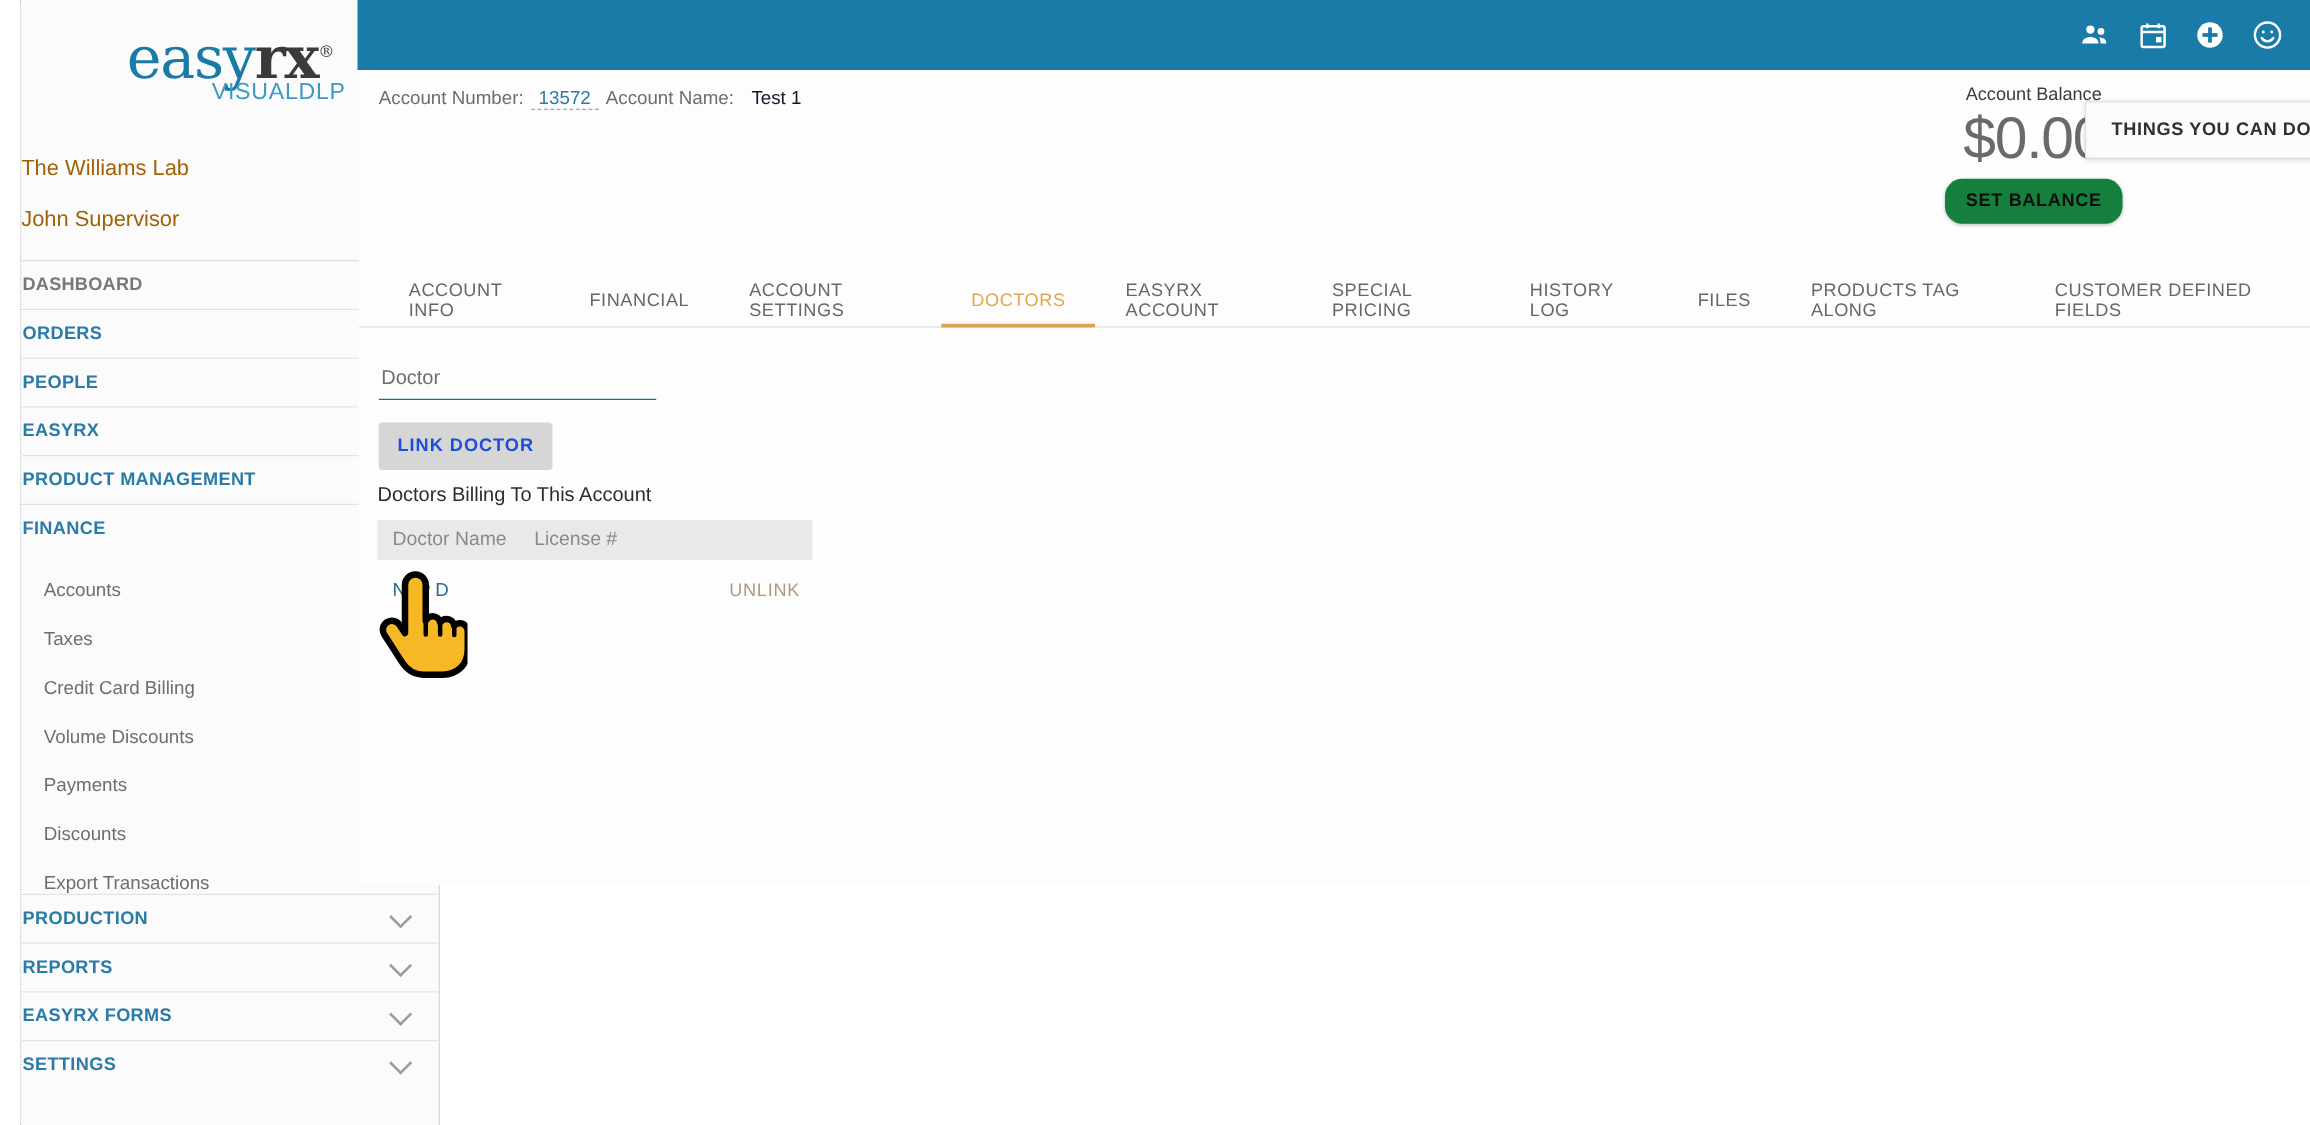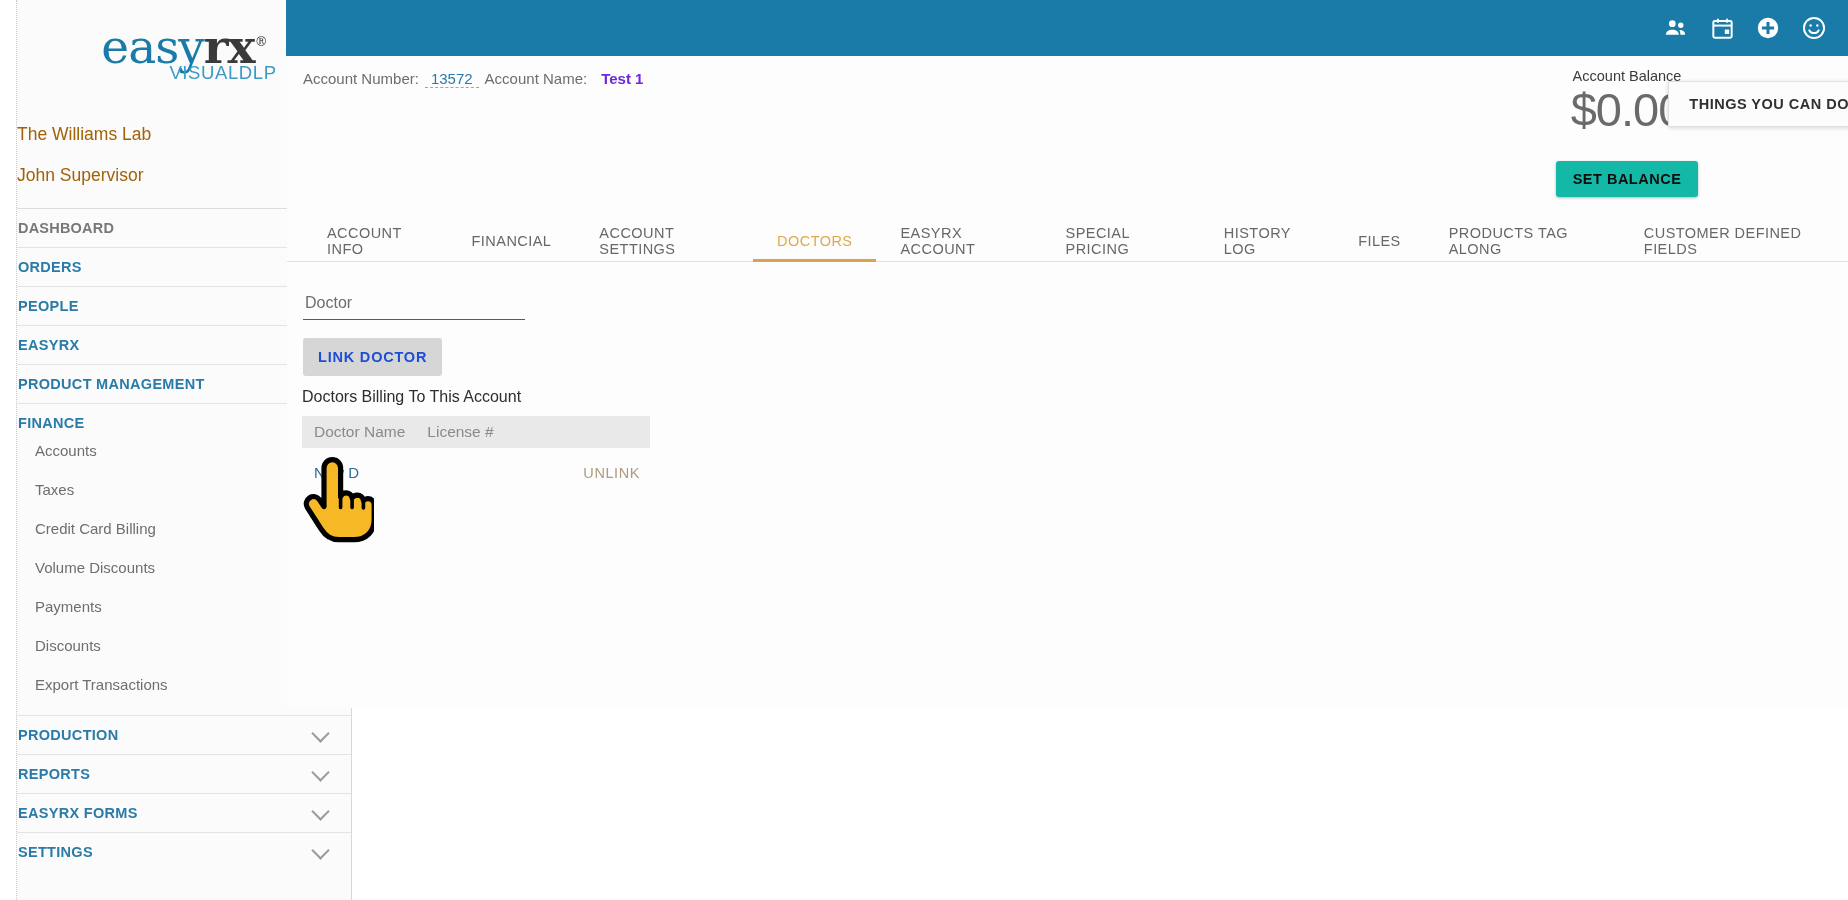--- a/index.html
+++ b/index.html
@@ -60,21 +60,21 @@
   .nav-label.plain { color: #787878; font-weight: 700; letter-spacing: 0.2px; }
   .chev {
     position: absolute; right: 24px; top: 50%;
     width: 13px; height: 13px; margin-top: -8px;
     border-right: 2.4px solid #9b9b9b;
     border-bottom: 2.4px solid #9b9b9b;
     transform: rotate(45deg);
   }
   .chev.up { transform: rotate(-135deg); margin-top: -3px; }
   .sub-row {
-    height: 39px; display: flex; align-items: flex-start;
+    height: 39px; display: flex; align-items: flex-end;
     padding-left: 18px;
   }
   .sub-label { font-size: 15px; color: #6e6e6e; }
 
   
   #topbar {
     position: absolute; left: 286px; top: 0;
     width: 1562px; height: 56px;
     background: #1b7ba8;
     display: flex; align-items: center; justify-content: flex-end;
@@ -97,35 +97,35 @@
   #acct-line {
     position: absolute; left: 16px; top: 14px;
     font-size: 15px; color: #6d6d6d;
     display: flex; align-items: baseline; gap: 6px;
   }
   #acct-line .lbl { color: #6d6d6d; }
   #acct-num {
     color: #2a7ba7; padding: 0 6px;
     border-bottom: 1.5px dashed #9aa6ad;
   }
-  #acct-name-val { color: #6d28d9; font-weight: 700; margin-left: 8px; }
+  #acct-name-val { color: #0f172a; font-weight: 400; margin-left: 8px; }
 
   #balance-box {
     position: absolute; right: 128px; top: 12px;
     text-align: center; width: 186px;
   }
   #balance-label { font-size: 14.5px; color: #3c3c3c; }
   #balance-amt {
     font-size: 47px; color: #6a6a6a; font-weight: 400;
     line-height: 1.12; letter-spacing: -1px;
   }
   #set-balance-btn {
-    margin-top: 24px;
-    background: #14b8a6; color: #0d0d0d;
-    border: none; border-radius: 3px;
+    margin-top: 6px;
+    background: #15803d; color: #0d0d0d;
+    border: none; border-radius: 14px;
     font-size: 14.5px; font-weight: 700; letter-spacing: 0.5px;
     padding: 10px 17px;
     font-family: "Liberation Sans", sans-serif;
     box-shadow: 0 1px 3px rgba(0,0,0,0.28);
     cursor: pointer;
   }
 
   #things-panel {
     position: absolute; right: -24px; top: 25px;
     background: #fcfcfc;

